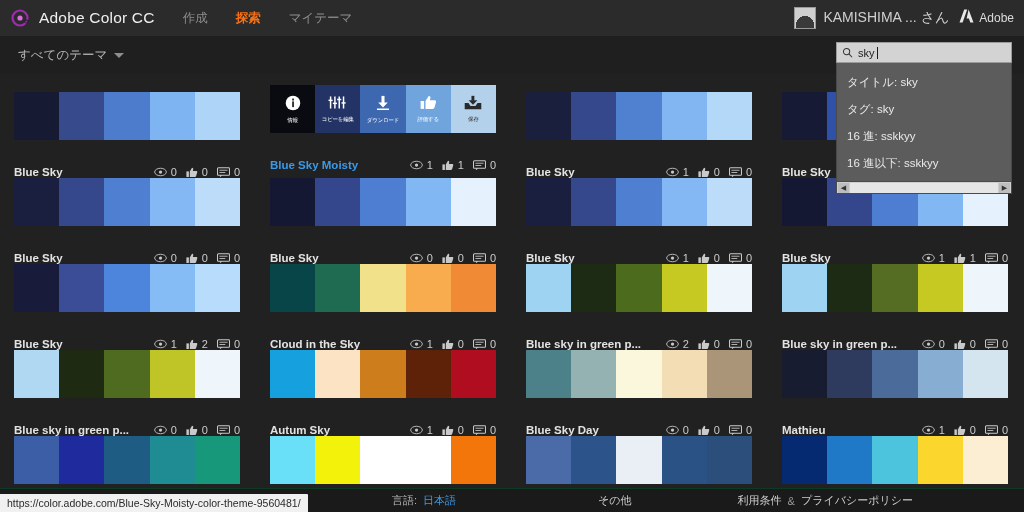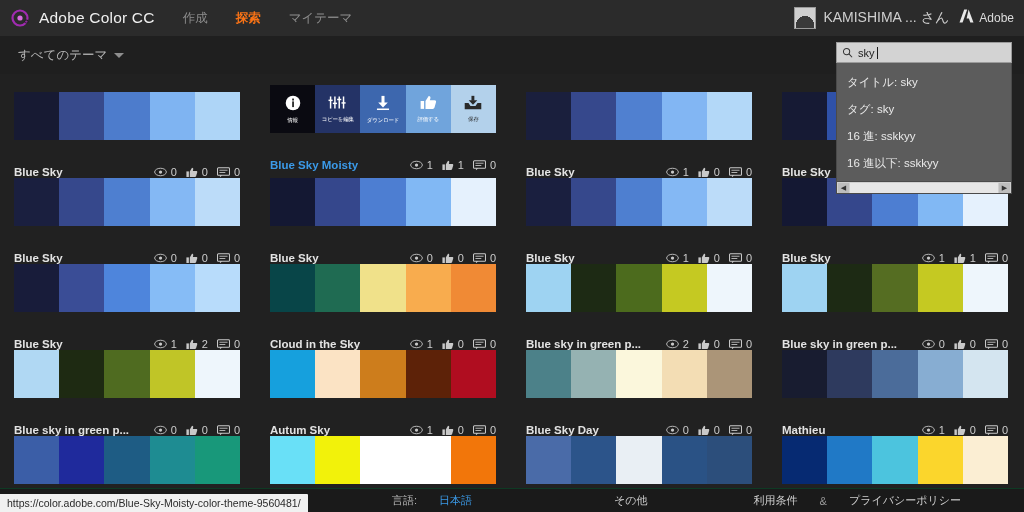--- a/index.html
+++ b/index.html
@@ -131,21 +131,21 @@
   }
   .dd-thumb { flex: 1; height: 10px; background: #e6e6e6; margin: 0 1px; cursor: pointer; }
 
   
   .footer {
     position: absolute; bottom: 0; left: 0; width: 1024px; height: 24px;
     background: #1a1a1a; border-top: 1px solid #0e3a24;
     display: flex; align-items: center;
   }
   .footer-inner { display: flex; align-items: center; width: 100%; padding-left: 392px; gap: 0; }
-  .f-group { display: flex; align-items: center; gap: 22px; }
+  .f-group { display: flex; align-items: center; gap: 6px; }
   .f-label { color: #b9b9b9; font-size: 11px; }
   .f-link { color: #3b9ae8; font-size: 11px; cursor: pointer; }
   .f-plain { color: #cfcfcf; font-size: 11px; cursor: pointer; }
   .f-amp { color: #9a9a9a; font-size: 11px; }
   .f-sp1 { width: 142px; } .f-sp2 { width: 106px; }
 
   
   .statusbar {
     position: absolute; bottom: 0; left: 0; height: 18px;
     background: #f1f1f1; display: flex; align-items: center;

